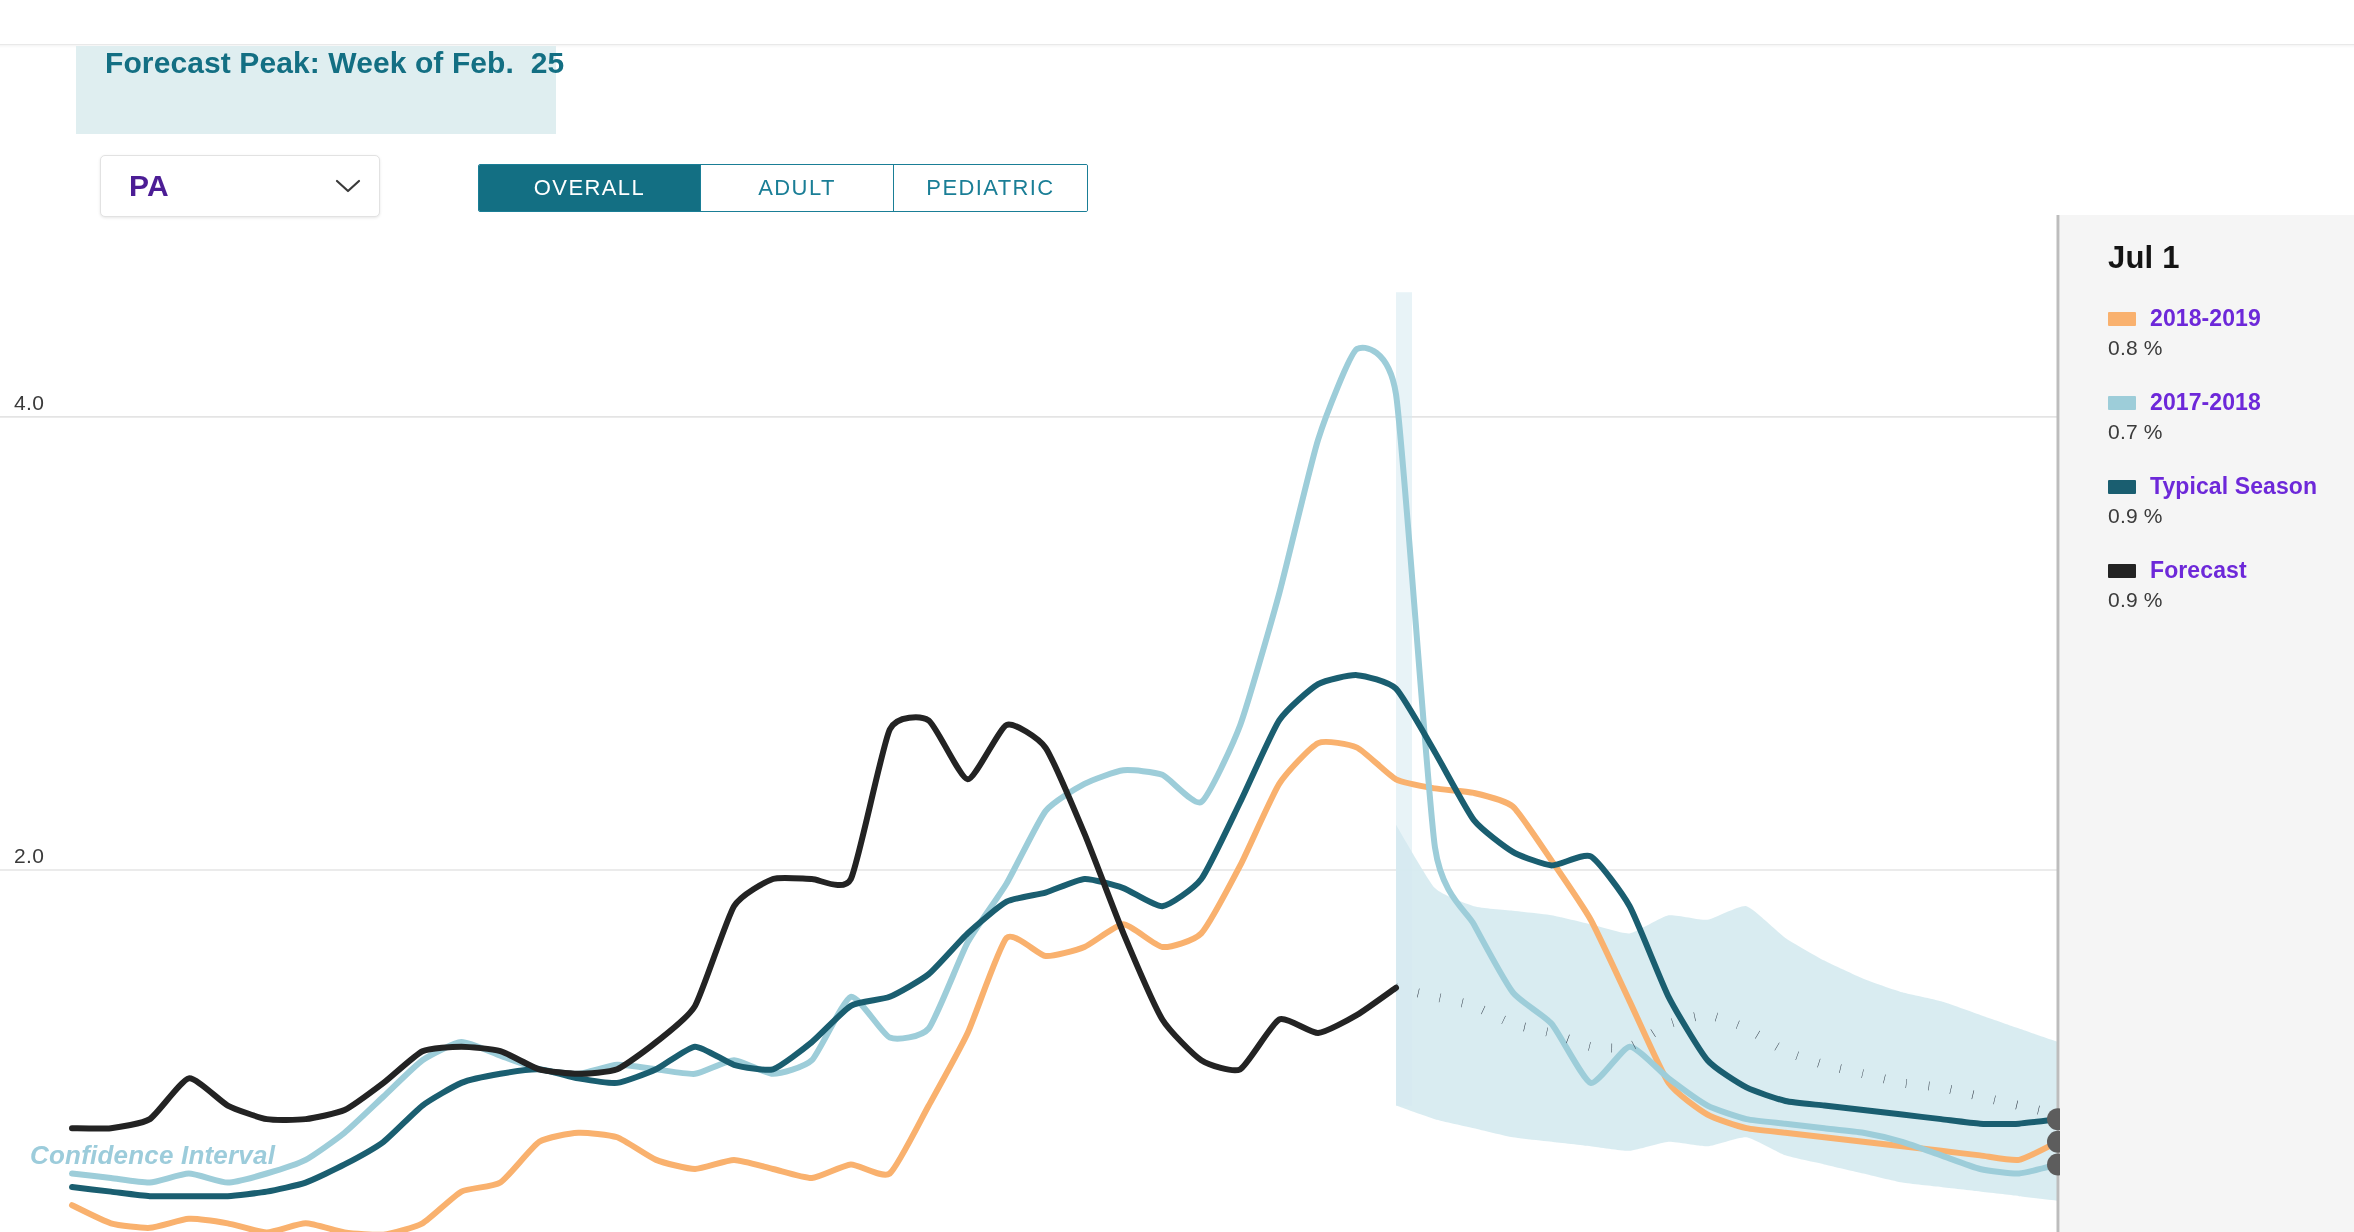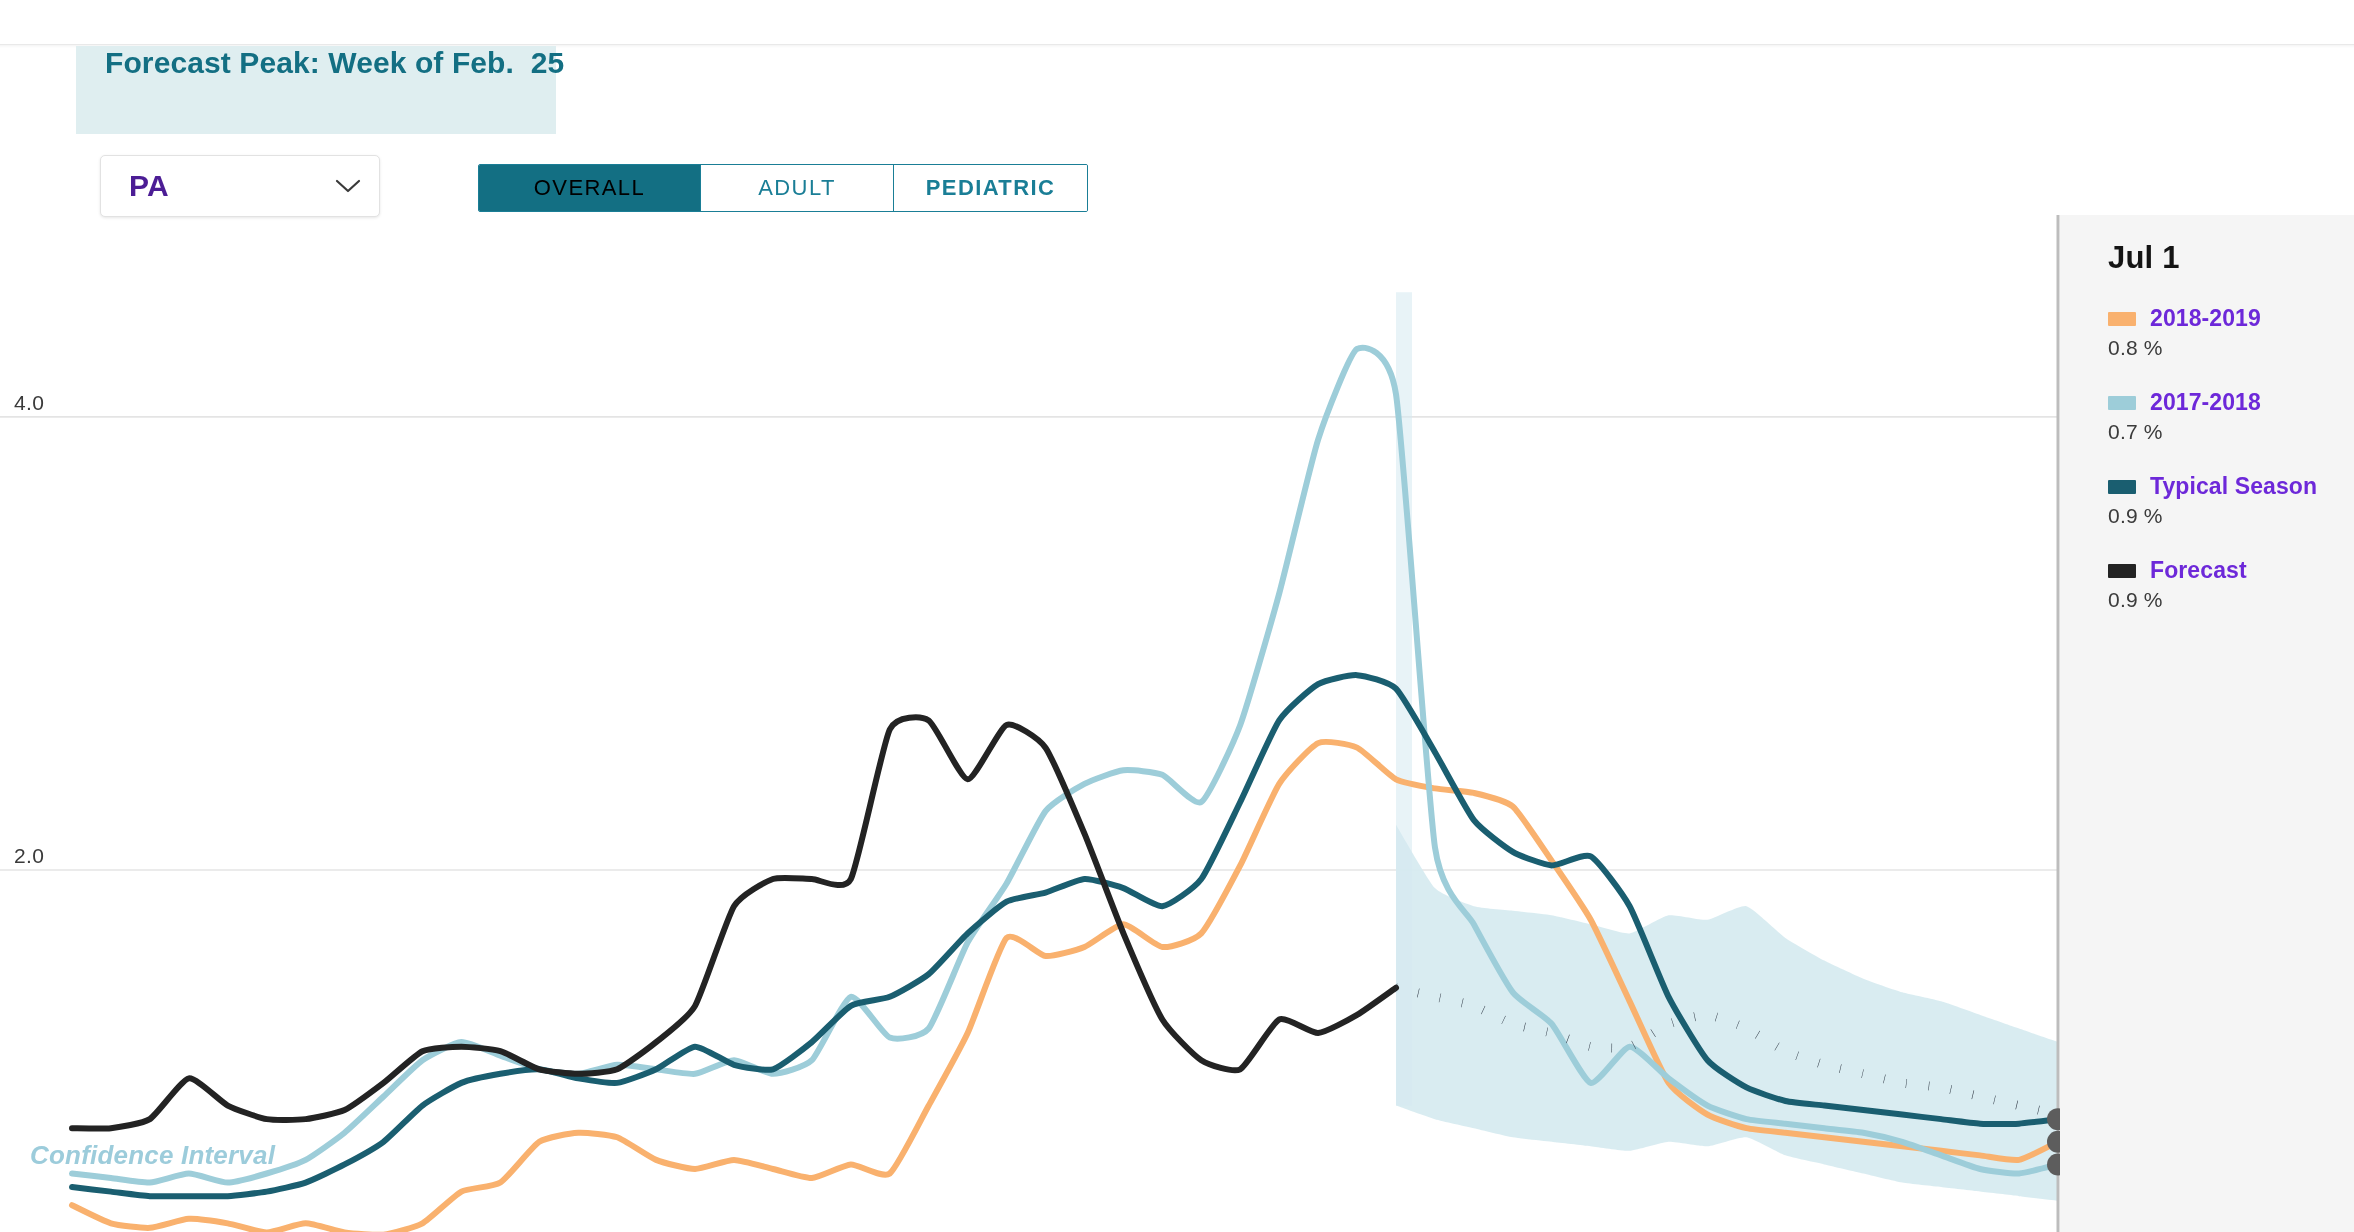--- a/index.html
+++ b/index.html
@@ -98,25 +98,25 @@
     letter-spacing: 1.4px;
     cursor: pointer;
     background: #ffffff;
     color: #1a7e96;
     border-right: 1px solid #1a7e96;
     padding: 0 10px;
   }
   .seg:last-child { border-right: none; }
   .seg.active {
     background: #136f83;
-    color: #000000;
+    color: #ffffff;
   }
   .seg-overall { width: 222px; }
   .seg-adult   { width: 193px; }
-  .seg-ped     { width: 193px; font-weight: bold; }
+  .seg-ped     { width: 193px; }
 
   
   .chart-wrap {
     position: absolute;
     left: 0; top: 215px;
     width: 2354px; height: 1017px;
   }
   .chart-svg {
     position: absolute;
     left: 0; top: 0;

